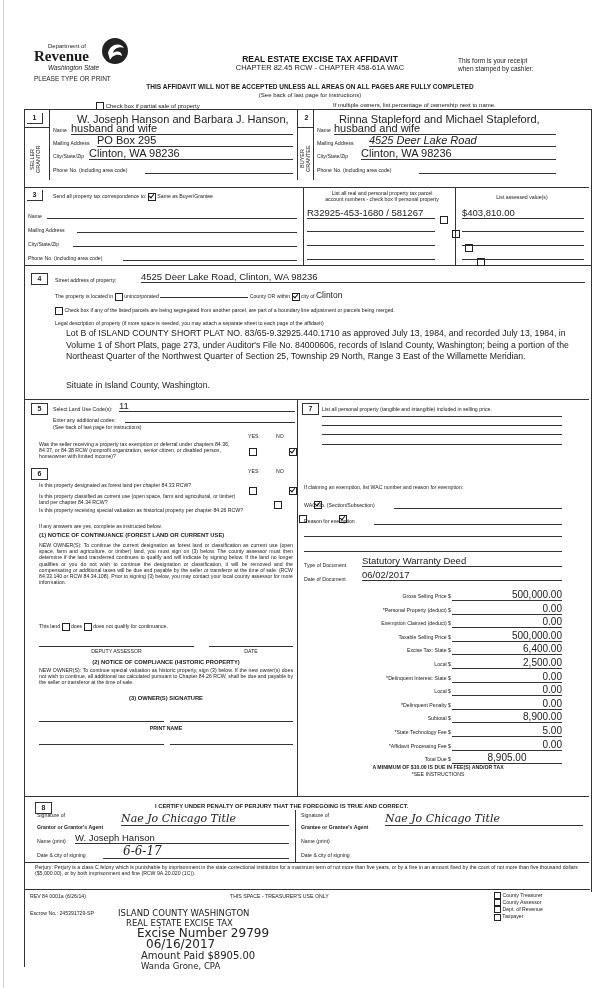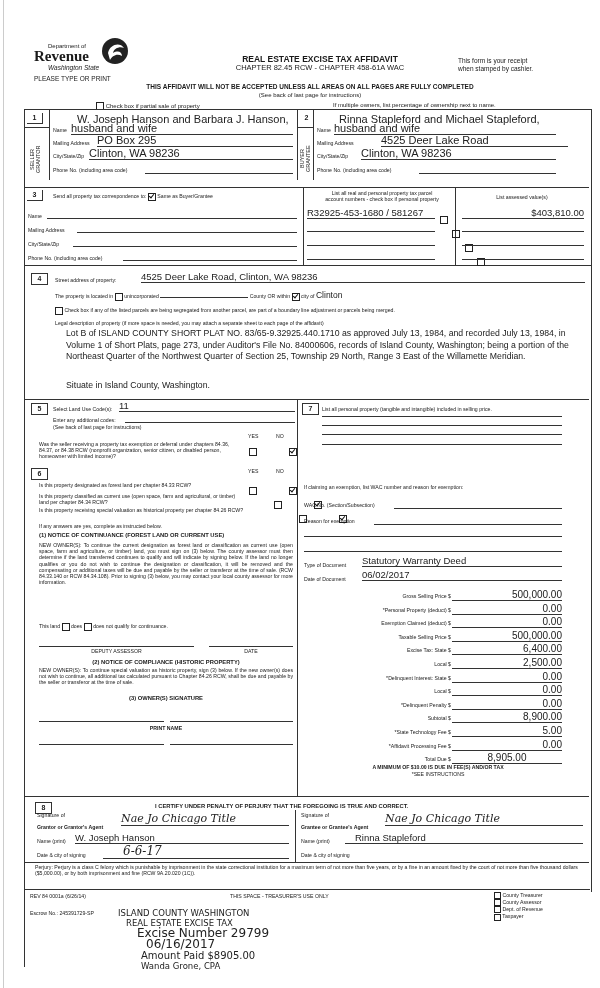--- a/index.html
+++ b/index.html
@@ -66,21 +66,21 @@
 
 <div class="abs" style="left:297px;top:110px;width:292px;height:70px;">
   <div class="secnum" style="left:2px;top:3px;border:none;">2</div>
   <div class="abs" style="left:0;top:17px;width:16px;height:0;border-top:1px solid #333;"></div>
   <div class="abs" style="left:16px;top:0;width:0;height:70px;border-left:1px solid #333;"></div>
   <div class="vlabel" style="left:2px;top:30px;height:38px;width:12px;">BUYER GRANTEE</div>
   <div class="abs fill" style="left:42px;top:3px;">Rinna Stapleford and Michael Stapleford,</div>
   <div class="abs tiny" style="left:20px;top:17px;">Name</div>
   <div class="abs fill line" style="left:37px;top:12px;width:222px;">husband and wife</div>
   <div class="abs tiny" style="left:20px;top:30px;">Mailing Address</div>
-  <div class="abs fill line" style="left:84px;top:24px;width:187px;">4525 Deer Lake Road</div>
+  <div class="abs fill line" style="left:72px;top:24px;width:187px;font-style:italic;">4525 Deer Lake Road</div>
   <div class="abs tiny" style="left:20px;top:43px;">City/State/Zip</div>
   <div class="abs fill line" style="left:64px;top:37px;width:195px;">Clinton, WA 98236</div>
   <div class="abs tiny" style="left:20px;top:57px;">Phone No. (including area code)</div>
   <div class="abs line" style="left:122px;top:55px;width:137px;height:8px;"></div>
 </div>
 
 <div class="abs" style="left:25px;top:187px;width:564px;height:77px;border-top:1px solid #333;">
   <div class="secnum" style="left:2px;top:2px;border:none;border-right:1px solid #333;border-bottom:1px solid #333;">3</div>
   <div class="abs tiny" style="left:28px;top:5px;">
     <span>Send all property tax correspondence to:</span>
@@ -97,21 +97,21 @@
   <div class="abs line" style="left:98px;top:64px;width:174px;height:8px;"></div>
 
   <div class="abs" style="left:278px;top:0;height:77px;border-left:1px solid #333;"></div>
   <div class="abs tiny" style="left:282px;top:2px;width:150px;text-align:center;">List all real and personal property tax parcel</div>
   <div class="abs tiny" style="left:282px;top:8px;width:150px;text-align:center;">account numbers - check box if personal property</div>
   <div class="abs" style="left:430px;top:0;height:77px;border-left:1px solid #333;"></div>
   <div class="abs tiny" style="left:432px;top:6px;width:130px;text-align:center;">List assessed value(s)</div>
 
   <div class="abs fillsm line" style="left:282px;top:19px;width:128px;">R32925-453-1680 / 581267</div>
   <span class="abs cb" style="left:415px;top:22px;"></span>
-  <div class="abs fillsm line" style="left:437px;top:19px;width:122px;text-align:right;">$403,810.00</div>
+  <div class="abs fillsm line" style="left:437px;top:19px;width:122px;">$403,810.00</div>
 
   <div class="abs line" style="left:282px;top:33px;width:128px;height:10px;"></div>
   <span class="abs cb" style="left:415px;top:36px;"></span>
   <div class="abs line" style="left:437px;top:33px;width:122px;height:10px;"></div>
 
   <div class="abs line" style="left:282px;top:47px;width:128px;height:10px;"></div>
   <span class="abs cb" style="left:415px;top:50px;"></span>
   <div class="abs line" style="left:437px;top:47px;width:122px;height:10px;"></div>
 
   <div class="abs line" style="left:282px;top:61px;width:128px;height:10px;"></div>
@@ -293,21 +293,20 @@
   <div class="abs fillsm line" style="left:50px;top:32px;width:214px;">W. Joseph Hanson</div>
   <div class="abs tiny" style="left:12px;top:52px;">Date &amp; city of signing</div>
   <div class="abs sig line" style="left:78px;top:44px;width:186px;font-size:12px;padding-left:20px;box-sizing:border-box;">6-6-17</div>
 
   <div class="abs" style="left:270px;top:10px;height:52px;border-left:1px solid #333;"></div>
 
   <div class="abs tiny" style="left:276px;top:12px;">Signature of</div>
   <div class="abs bold tiny" style="left:276px;top:24px;">Grantee or Grantee's Agent</div>
   <div class="abs line sig" style="left:360px;top:12px;width:198px;font-size:11px;">Nae Jo  Chicago Title</div>
   <div class="abs tiny" style="left:276px;top:38px;">Name (print)</div>
-  <div class="abs fillsm line" style="left:320px;top:32px;width:238px;padding-left:10px;box-sizing:border-box;">Rinna Stapleford</div>
   <div class="abs tiny" style="left:276px;top:52px;">Date &amp; city of signing</div>
 
   <div class="abs" style="left:0;top:62px;width:564px;border-top:1px solid #333;"></div>
   <div class="abs tiny" style="left:10px;top:64px;width:545px;">Perjury: Perjury is a class C felony which is punishable by imprisonment in the state correctional institution for a maximum term of not more than five years, or by a fine in an amount fixed by the court of not more than five thousand dollars ($5,000.00), or by both imprisonment and fine (RCW 9A.20.020 (1C)).</div>
 </div>
 
 <div class="abs" style="left:25px;top:889px;width:565px;border-top:1px solid #333;"></div>
 <div class="abs tiny" style="left:30px;top:893px;">REV 84 0001a (6/26/14)</div>
 <div class="abs tiny" style="left:230px;top:893px;">THIS SPACE - TREASURER'S USE ONLY</div>
 <div class="abs tiny" style="left:30px;top:910px;">Escrow No.: 245391729-SP</div>

